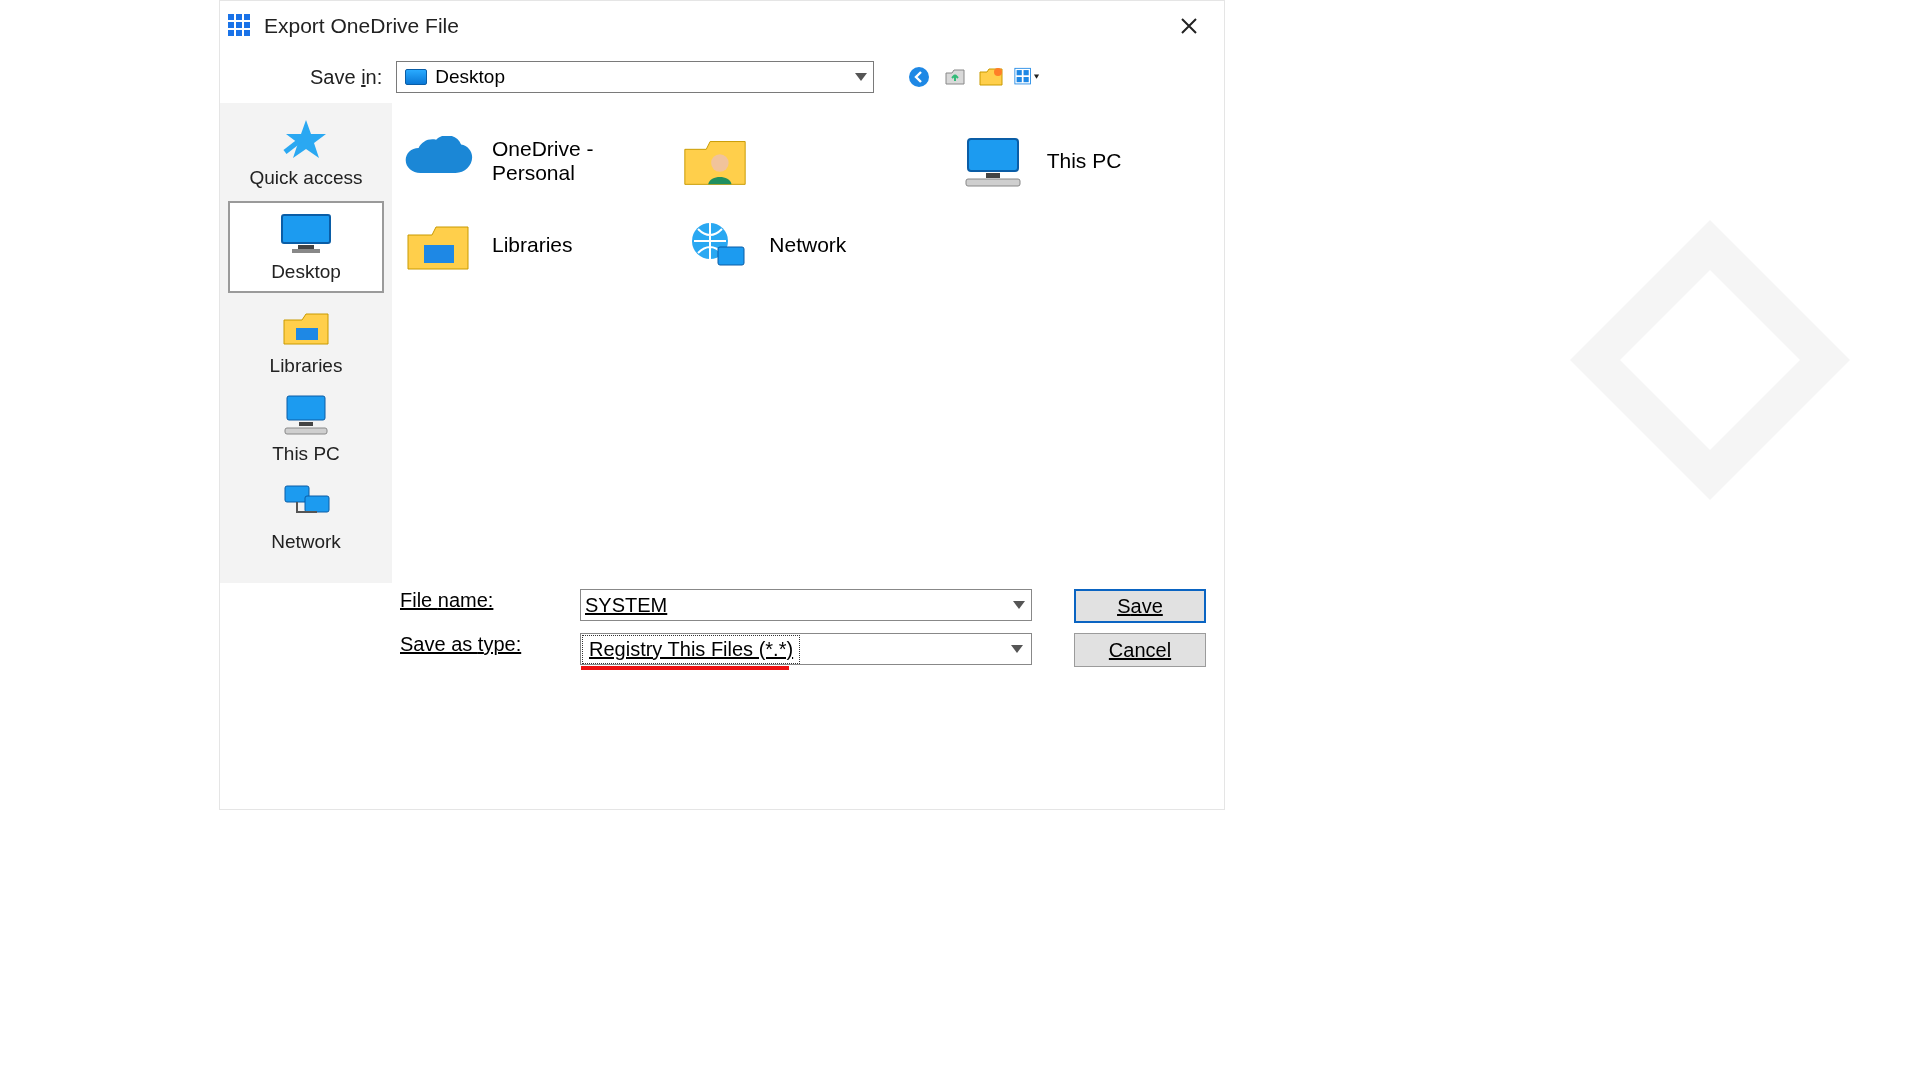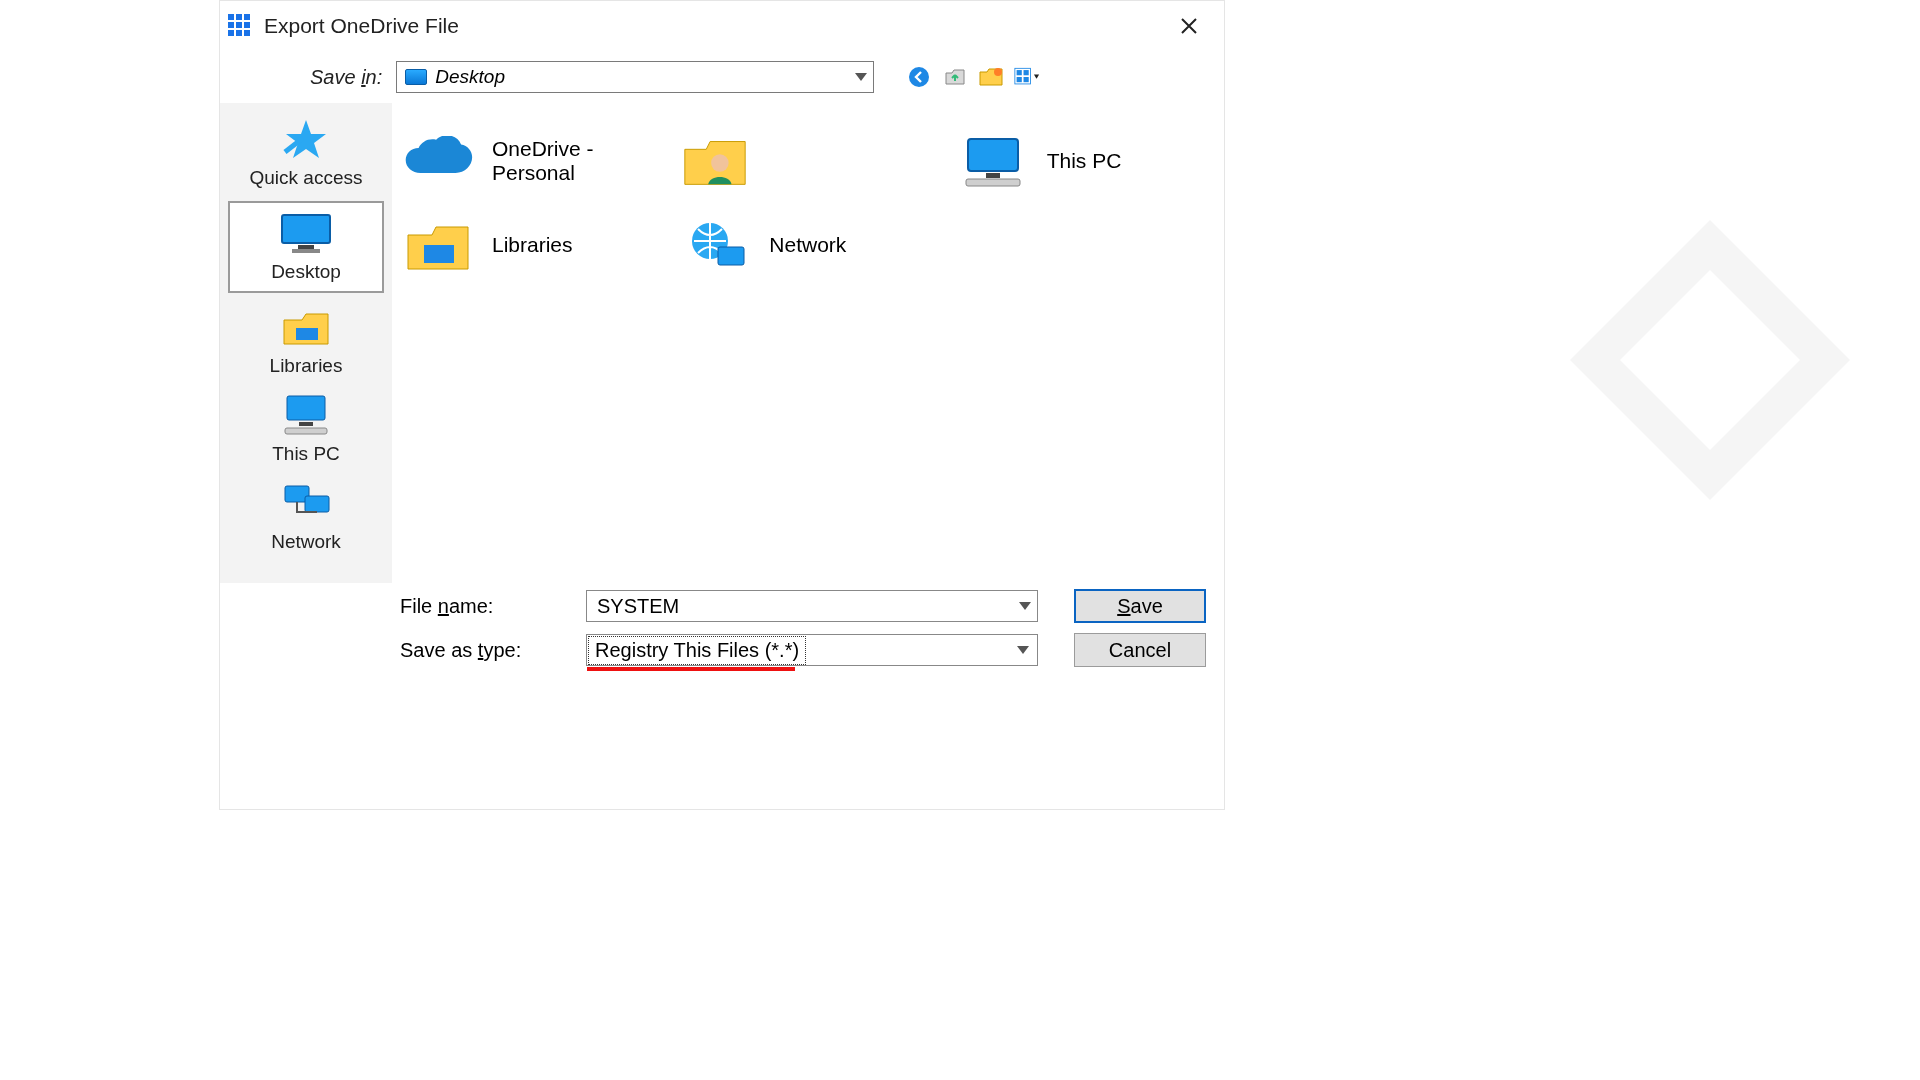--- a/index.html
+++ b/index.html
@@ -6,21 +6,21 @@
   body { margin: 0; background: #fff; width: 1920px; height: 1080px; overflow: hidden; }
   .stage { position: relative; width: 1920px; height: 1080px; }
   .dlg { position: absolute; left: 219px; top: 0; width: 1006px; height: 810px; background: #fff; border: 1px solid #e5e5e5; }
   .titlebar { display: flex; align-items: center; height: 50px; padding: 0 14px 0 0; }
   .title-ico { width: 24px; height: 24px; margin: 0 12px 0 8px; display: grid; grid-template-columns: repeat(3,6px); grid-template-rows: repeat(3,6px); gap: 2px; }
   .title-ico span { background: #1a73e8; }
   .title-text { font-size: 21px; color: #222; flex: 1; }
   .close-x { width: 42px; height: 42px; display: flex; align-items: center; justify-content: center; cursor: pointer; }
   .close-x svg { width: 20px; height: 20px; }
 
-  .topbar { display: flex; align-items: center; gap: 14px; padding: 10px 14px 10px 90px; font-style: italic; }
+  .topbar { display: flex; align-items: center; gap: 14px; padding: 10px 14px 10px 90px; }
   .savein-lbl { font-size: 20px; color: #222; }
   .savein-lbl u { text-decoration: underline; }
   .combo { position: relative; width: 478px; height: 32px; border: 1px solid #7a7a7a; background: #fff; display: flex; align-items: center; padding: 0 28px 0 8px; }
   .combo .mini-monitor { width: 22px; height: 16px; background: linear-gradient(#29aaff,#0a78d6); border: 1px solid #0a5da6; margin-right: 8px; border-radius: 2px; }
   .combo-text { font-size: 19px; }
   .combo-caret { position: absolute; right: 6px; top: 50%; transform: translateY(-50%); }
   .toolbtns { display: flex; align-items: center; gap: 10px; margin-left: 18px; }
   .tbtn { width: 26px; height: 26px; display: flex; align-items: center; justify-content: center; cursor: pointer; }
 
   .body { display: flex; height: 480px; }
@@ -31,23 +31,23 @@
   .ico48 { width: 56px; height: 48px; display: flex; align-items: center; justify-content: center; }
 
   .fileview { flex: 1; background: #fff; padding: 16px 10px; display: grid; grid-template-columns: 1fr 1fr 1fr; grid-auto-rows: 84px; gap: 0 20px; align-content: start; position: relative; }
   .fitem { display: flex; align-items: center; gap: 18px; cursor: pointer; }
   .fitem .fi-label { font-size: 21px; }
   .ficon { width: 72px; height: 58px; display: flex; align-items: center; justify-content: center; }
 
   .underline-s { text-decoration: underline; }
 
   .bottom { padding: 6px 18px 0 180px; }
-  .row { display: flex; align-items: center; gap: 26px; margin-bottom: 10px; }
+  .row { display: flex; align-items: flex-start; gap: 20px; margin-bottom: 10px; text-decoration: underline; }
   .row .lbl { width: 160px; font-size: 20px; }
-  .row .field { flex: 0 0 452px; height: 32px; border: 1px solid #888; display: flex; align-items: center; padding: 0 30px 0 8px; position: relative; background: #fff; }
+  .row .field { flex: 0 0 452px; height: 32px; border: 1px solid #888; display: flex; align-items: center; padding: 0 30px 0 2px; position: relative; background: #fff; }
   .row .field input { border: none; outline: none; font-size: 20px; width: 100%; }
   .row .btncol { margin-left: auto; }
   .btn { width: 132px; height: 34px; background: #e1e1e1; border: 1px solid #9b9b9b; font-size: 20px; cursor: pointer; display: flex; align-items: center; justify-content: center; }
   .btn.primary { border: 2px solid #0a64c2; }
   .typefield { border: 1px solid #888; background: #fafafa; position: relative; }
   .typefield .inner { border: 1px dotted #333; margin: 1px; padding: 2px 6px; font-size: 20px; }
   .red-under { position: absolute; left: 0; bottom: -6px; width: 208px; height: 4px; background: #e11; }
 
   .group { margin: 10px 16px 0 16px; border: 1px solid #cfcfcf; border-radius: 2px; padding: 12px 16px 16px; position: relative; }
   .group .legend { position: absolute; top: -12px; left: 10px; background: #fff; padding: 0 6px; font-size: 19px; }

